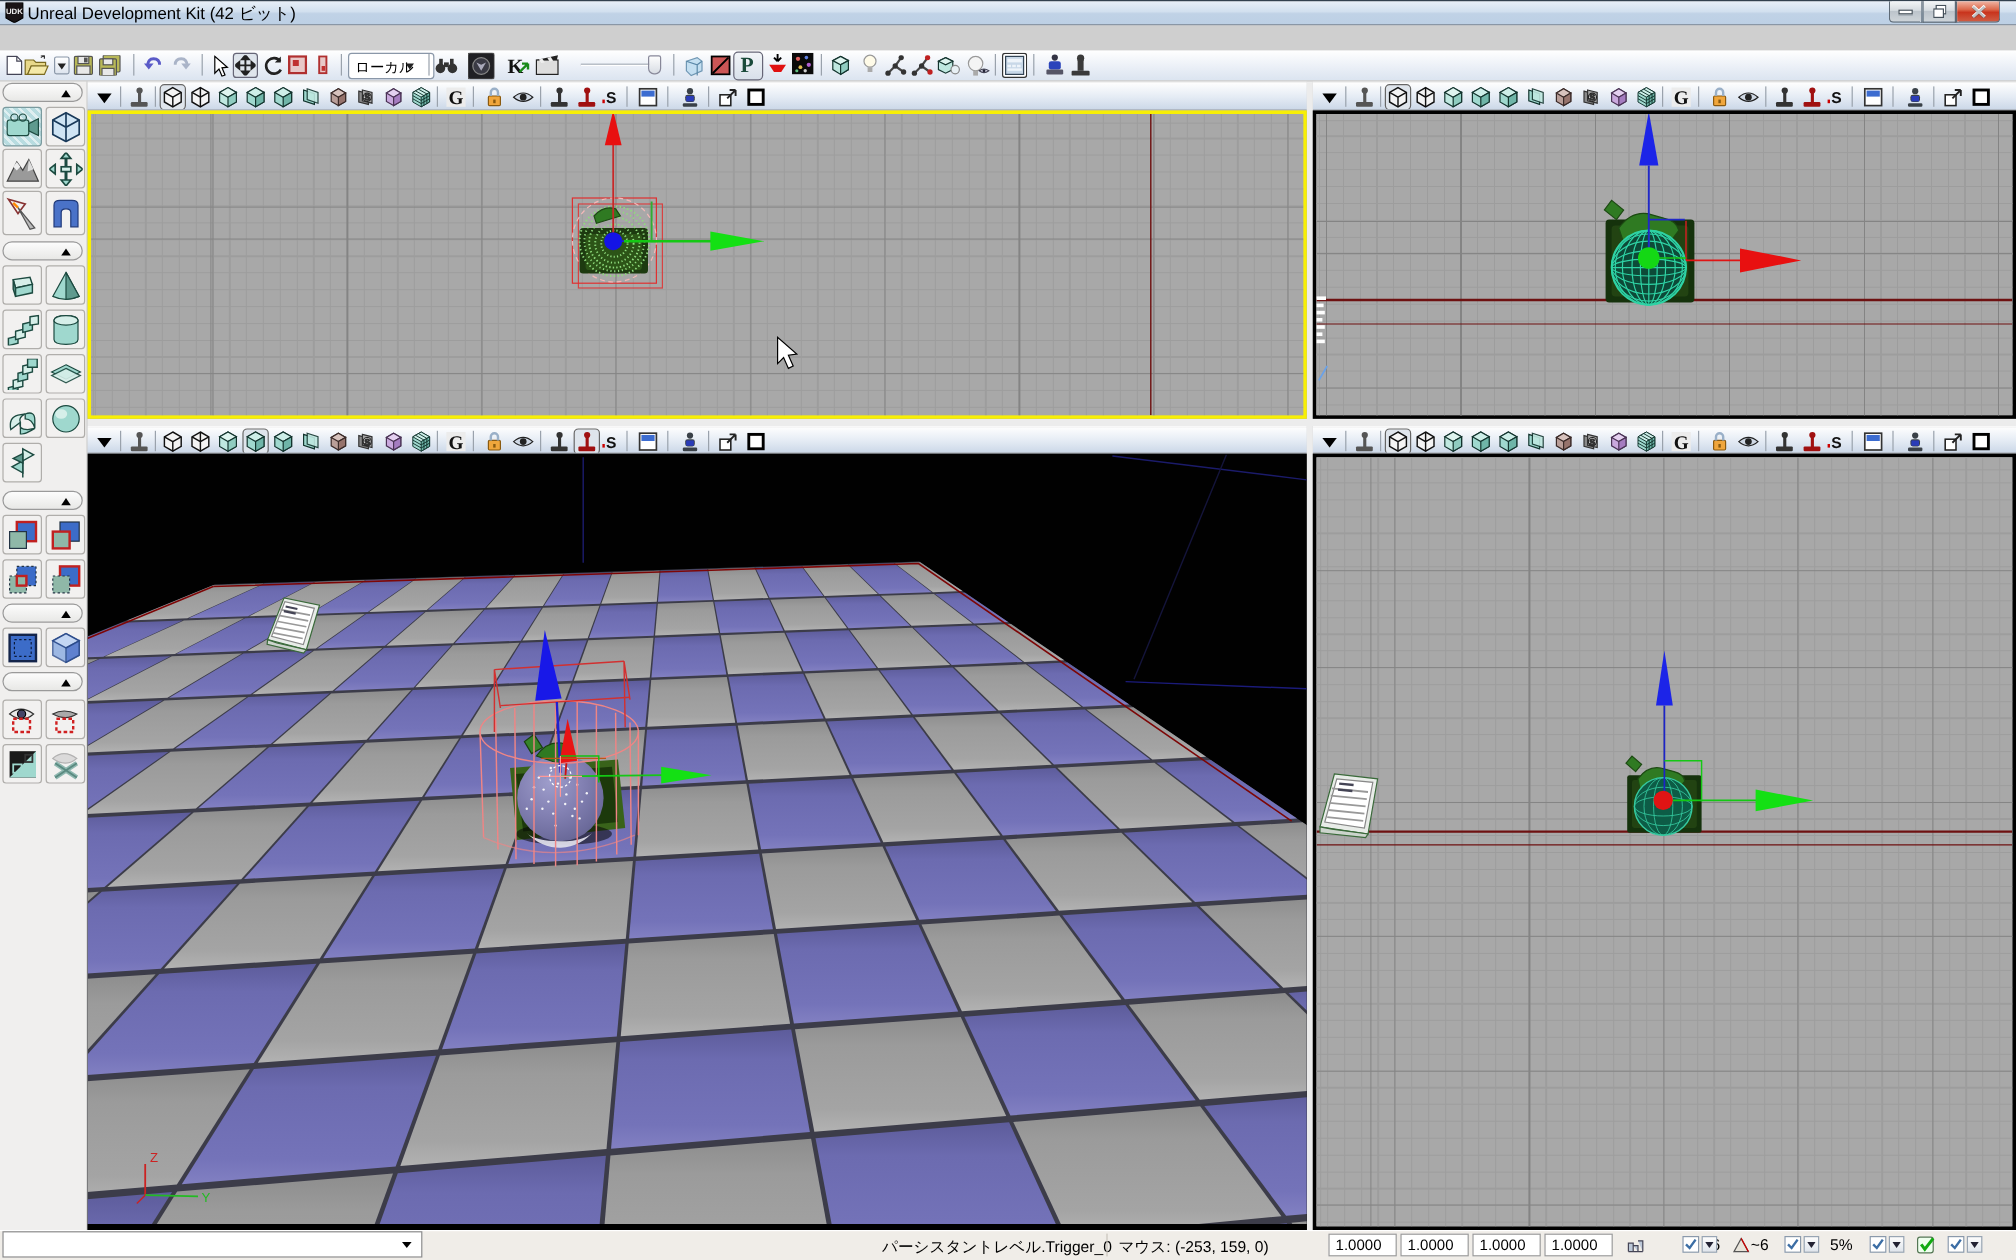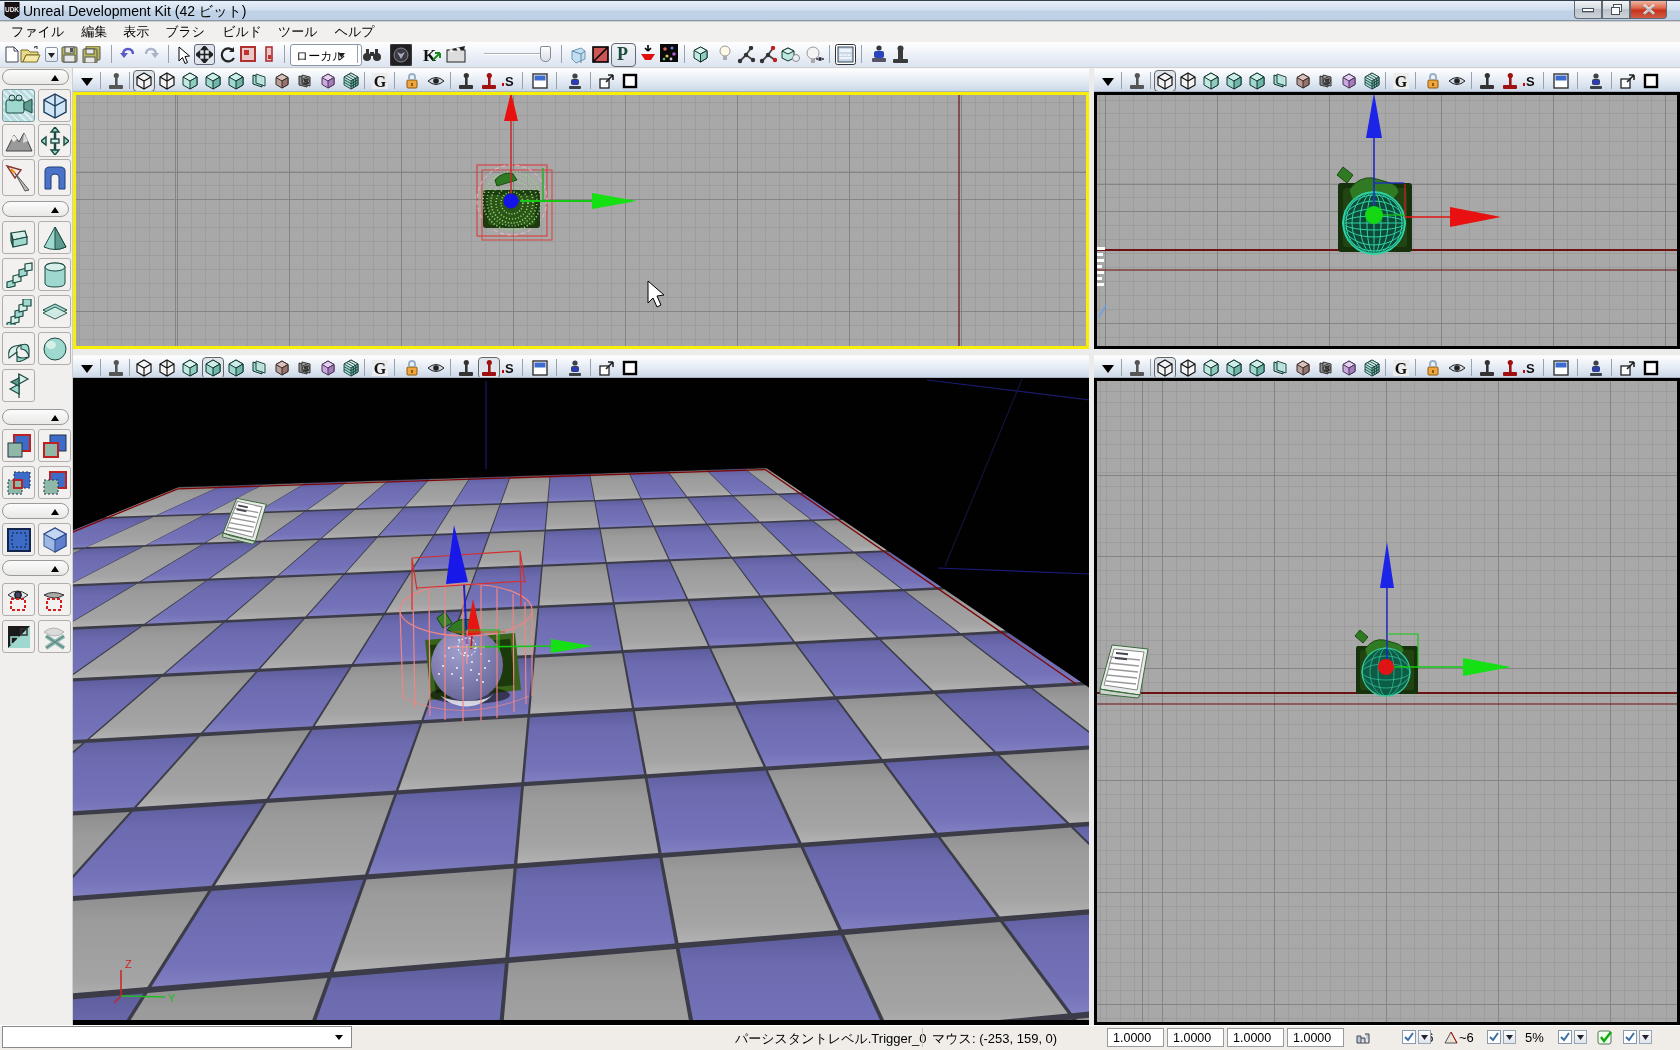--- a/index.html
+++ b/index.html
@@ -197,29 +197,20 @@
           <rect x="0.5" y="3.5" width="8" height="7" fill="#fff" stroke="#45505a"></rect>
         </svg>
       </div>
    <div class="wbtn close">
         <svg width="12" height="11" viewBox="0 0 12 11">
           <path d="M1 1 L11 10 M11 1 L1 10" stroke="#fff" stroke-width="2.6"></path>
           <path d="M1 1 L11 10 M11 1 L1 10" stroke="#45505a" stroke-width="2.6" transform="translate(0,1)" opacity=".35"></path>
         </svg>
       </div>
  </div>
- <div class="abs" id="menubar">
-      <span style="margin-left:11px">ファイル</span>
-      <span style="margin-left:17px">編集</span>
-      <span style="margin-left:16px">表示</span>
-      <span style="margin-left:16px">ブラシ</span>
-      <span style="margin-left:17px">ビルド</span>
-      <span style="margin-left:16px">ツール</span>
-      <span style="margin-left:17px">ヘルプ</span>
-    </div>
  <div class="abs" id="toolbar"></div>
     <svg class="abs" style="left:4px;top:46px;" width="16" height="17" viewBox="0 0 16 17">
       <path d="M2 1h8l4 4v11H2z" fill="#fff" stroke="#445"></path>
       <path d="M10 1v4h4" fill="none" stroke="#445"></path>
     </svg>
     <svg class="abs" style="left:20px;top:46px;" width="22" height="17" viewBox="0 0 22 17">
       <path d="M1 4h7l2 2h8v3H6l-3 7H1z" fill="#e8d88a" stroke="#7a6a20"></path>
       <path d="M6 9h14l-3 7H3z" fill="#f4e9a8" stroke="#7a6a20"></path>
       <path d="M14 2l3-2m0 0v3m0-3h-3" stroke="#333" fill="none"></path>
     </svg>

